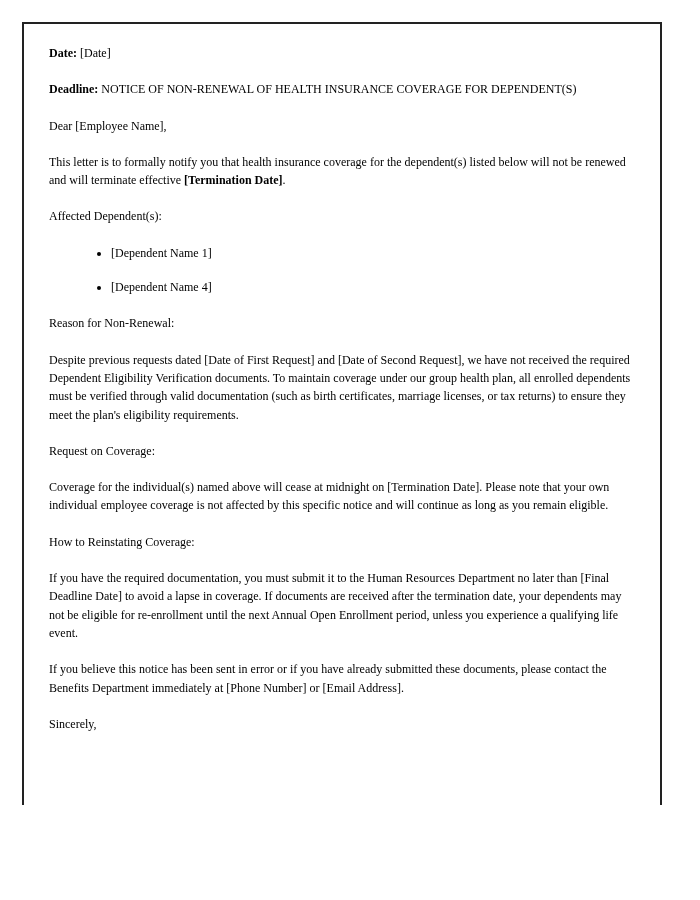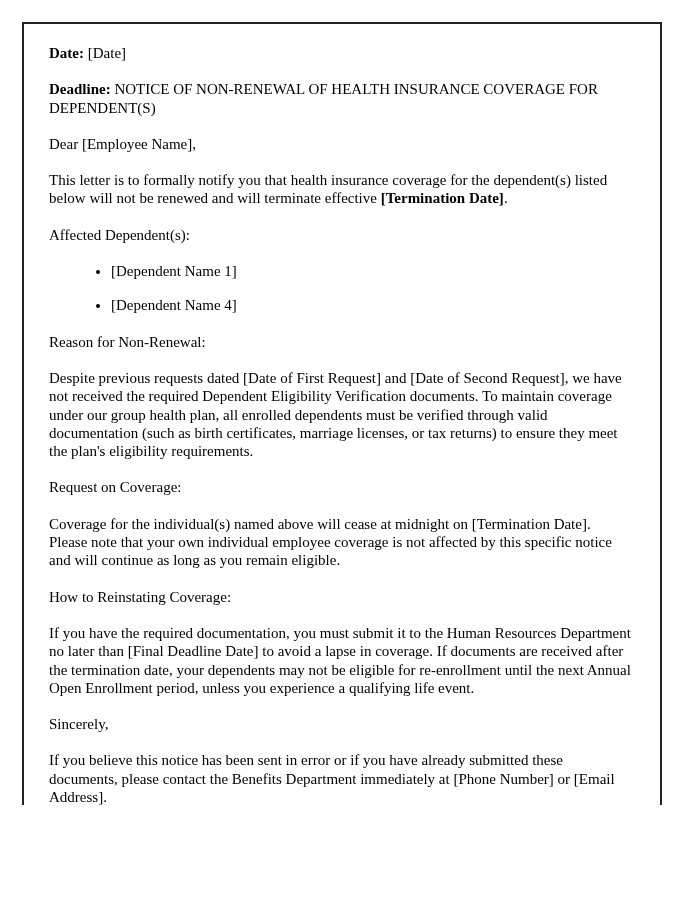--- a/index.html
+++ b/index.html
@@ -35,21 +35,21 @@
     border-bottom: none;
     background: #ffffff;
     overflow: hidden;
   }
 
   .doc-body {
     position: absolute;
     left: 25px;
     top: 20px;
     width: 583px;
-    font-size: 15px;
+    font-size: 12px;
     line-height: 18.3px;
     color: #000000;
     text-align: left;
   }
 
   .heading {
     font-weight: normal;
     margin: 8px 0 18px 0;
   }
 
@@ -104,20 +104,20 @@
       <p class="para">Despite previous requests dated [Date of First Request] and [Date of Second Request], we have not received the required Dependent Eligibility Verification documents. To maintain coverage under our group health plan, all enrolled dependents must be verified through valid documentation (such as birth certificates, marriage licenses, or tax returns) to ensure they meet the plan's eligibility requirements.</p>
 
       <p class="heading">Request on Coverage:</p>
 
       <p class="para">Coverage for the individual(s) named above will cease at midnight on [Termination Date]. Please note that your own individual employee coverage is not affected by this specific notice and will continue as long as you remain eligible.</p>
 
       <p class="heading">How to Reinstating Coverage:</p>
 
       <p class="para">If you have the required documentation, you must submit it to the Human Resources Department no later than [Final Deadline Date] to avoid a lapse in coverage. If documents are received after the termination date, your dependents may not be eligible for re-enrollment until the next Annual Open Enrollment period, unless you experience a qualifying life event.</p>
 
+      <p class="para">If you believe this notice has been sent in error or if you have already submitted these documents, please contact the Benefits Department immediately at [Phone Number] or [Email Address].</p>
+
       <p class="para">Sincerely,</p>
-
-      <p class="para">If you believe this notice has been sent in error or if you have already submitted these documents, please contact the Benefits Department immediately at [Phone Number] or [Email Address].</p>
 
     </div>
   </div>
 
 </div>
 
 </body></html>

